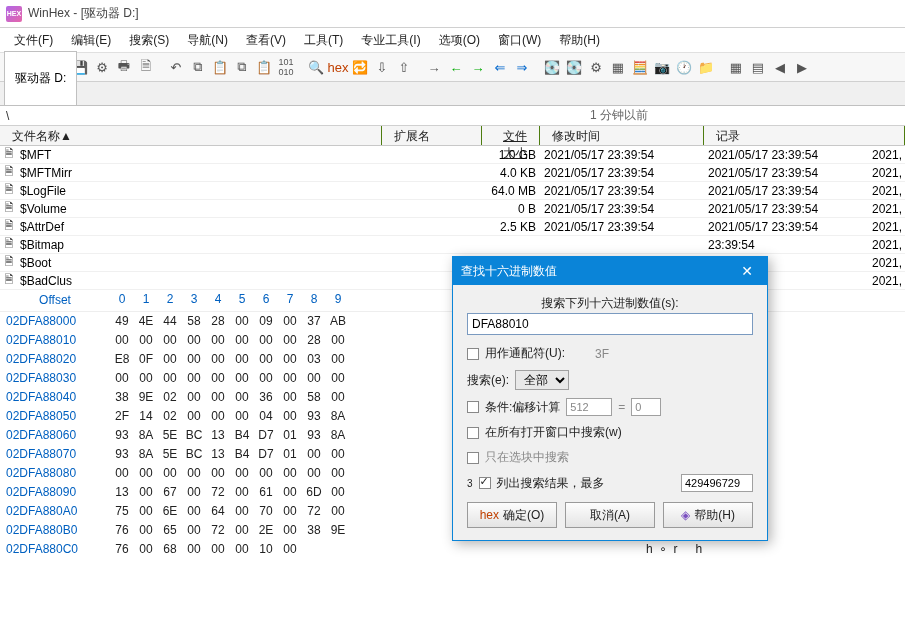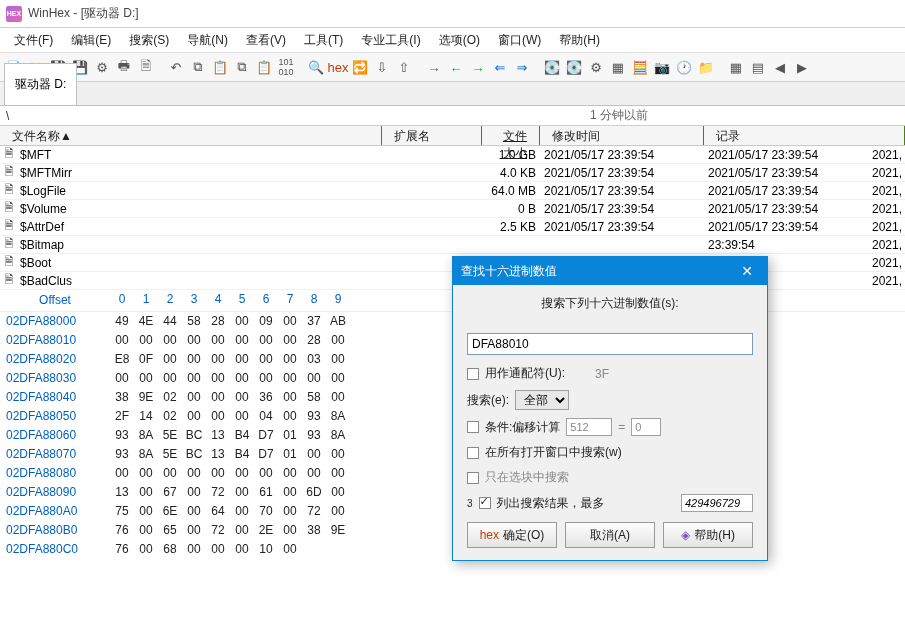--- a/index.html
+++ b/index.html
@@ -10,21 +10,21 @@
 .titlebar .title { color: #444; font-size: 12px; }
 
 .menubar { height: 24px; background: #fff; display: flex; align-items: center; padding: 0 8px; gap: 6px; }
 .menubar span { padding: 2px 6px; color: #222; cursor: default; }
 
 .toolbar { height: 30px; background: #f7f7f7; border-top: 1px solid #e0e0e0; border-bottom: 1px solid #d0d0d0; display: flex; align-items: center; padding: 0 4px; gap: 2px; }
 .tbtn { width: 20px; height: 20px; display: flex; align-items: center; justify-content: center; font-size: 13px; color: #555; }
 .tsep { width: 6px; }
 
 .tabbar { height: 24px; background: #f0f0f0; border-bottom: 1px solid #c0c0c0; display: flex; align-items: flex-end; padding-left: 4px; }
-.tab { background: #fff; border: 1px solid #c0c0c0; border-bottom: none; padding: 12px 10px; font-size: 12px; margin-right: 2px; }
+.tab { background: #fff; border: 1px solid #c0c0c0; border-bottom: none; padding: 18px 10px; font-size: 12px; margin-right: 2px; }
 
 .pathbar { height: 20px; background: #fff; border-bottom: 1px solid #d0d0d0; display: flex; align-items: center; padding: 0 6px; font-size: 12px; color: #333; position:relative;}
 .pathbar .time { position:absolute; left: 590px; color:#666;}
 
 .filehdr { height: 20px; background: #f5f5f5; border-bottom: 1px solid #c8c8c8; display: flex; font-size: 12px; color: #222; }
 .filehdr > div { border-right: 1px solid #4d7c0f; padding: 2px 12px; }
 .fh-name { width: 382px; } .fh-ext { width: 100px; } .fh-size { width: 58px; text-align: right; text-decoration: underline; }
 .fh-ctime { width: 164px; } .fh-mtime { width: 164px; } .fh-rec { flex: 1; }
 
 .filerow { height: 18px; display: flex; align-items: center; font-size: 12px; border-bottom: 1px solid #f0f0f0; }
@@ -48,21 +48,21 @@
 .hexrow .bytes span { width: 24px; text-align: center; color: #222; }
 .hexrow .asc1 { padding-left: 296px; white-space: pre; color:#222;}
 .hexrow .asc2 { padding-left: 8px; white-space: pre; color:#222;}
 
 
 .dialog { position: absolute; left: 452px; top: 256px; width: 316px; background: #f0f0f0; border: 1px solid #0a84d8; box-shadow: 3px 3px 12px rgba(0,0,0,.3); }
 .dlg-title { height: 28px; background: #0a84d8; color: #fff; display: flex; align-items: center; padding: 0 8px; font-size: 12px; justify-content: space-between;}
 .dlg-title .x { width: 24px; text-align: center; cursor: default; font-size: 14px;}
 .dlg-body { padding: 10px 14px 12px; font-size: 12px; color: #222; }
 .dlg-row { display: flex; align-items: center; margin-bottom: 8px; gap: 6px; }
-.dlg-label { text-align: center; margin-bottom: 21px; }
+.dlg-label { text-align: center; margin-bottom: 1px; }
 .dlg-input { width: 100%; height: 22px; border: 1px solid #7a9ac0; padding: 2px 4px; font-size: 12px; background:#fff;}
 .dlg-sel { height: 20px; border: 1px solid #a0a0a0; background: #e8e8e8; padding: 0 4px; font-size: 12px;}
 .dlg-num { width: 46px; height: 18px; border: 1px solid #a0a0a0; font-size: 11px; padding: 0 3px; background:#fff;}
 .dlg-btns { display: flex; justify-content: space-between; margin-top: 10px; gap: 8px;}
 .dlg-btn { flex:1; height: 26px; border: 1px solid #9a9a9a; background: linear-gradient(#fdfdfd,#e4e4e4); font-size: 12px; display:flex;align-items:center;justify-content:center;gap:4px;}
 .chk { width: 12px; height: 12px; border: 1px solid #888; background:#fff; display:inline-block; position:relative;}
 .chk.on::after { content:"✓"; position:absolute; top:-3px; left:0; font-size:11px; color:#222;}
 .ro { color:#888; }
 </style>
 </head>
@@ -493,21 +493,21 @@
       <span>在所有打开窗口中搜索(w)</span>
     </div>
     <div class="dlg-row">
       <span class="chk ro"></span>
       <span class="ro">只在选块中搜索</span>
     </div>
     <div class="dlg-row">
       <span style="font-size:10px;">3</span>
       <span class="chk on"></span>
       <span>列出搜索结果，最多</span>
-      <input class="dlg-num" style="width: 72px; margin-left: auto; font-style: italic;" value="429496729">
+      <input class="dlg-num" style="width: 72px; margin-left: auto;" value="429496729">
     </div>
     <div class="dlg-btns">
       <div class="dlg-btn">
           <span style="color:#c04000;">hex</span>
           <span>确定(O)</span>
         </div>
       <div class="dlg-btn">取消(A)</div>
       <div class="dlg-btn">
           <span style="color:#7a4fc0;">◈</span>
           <span>帮助(H)</span>

